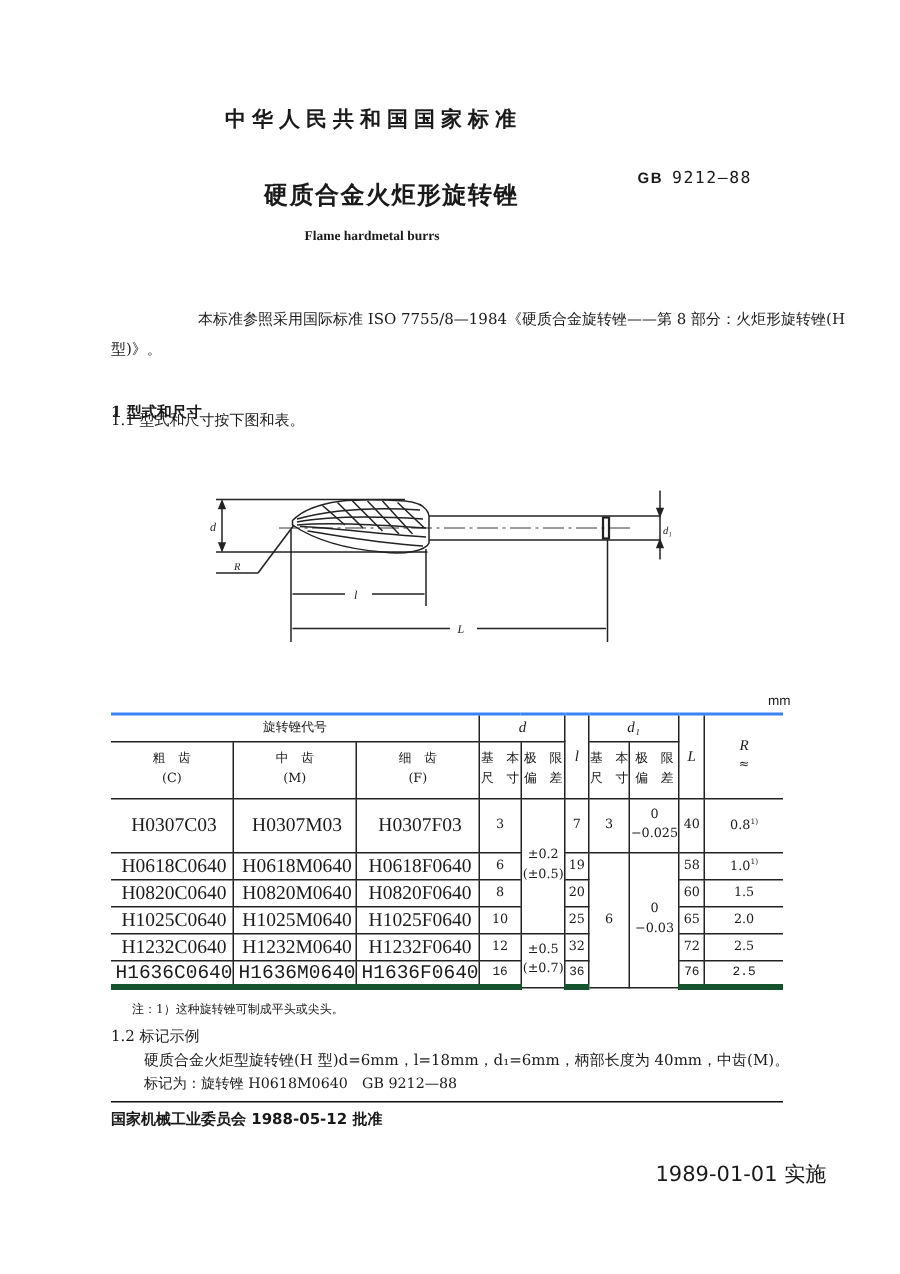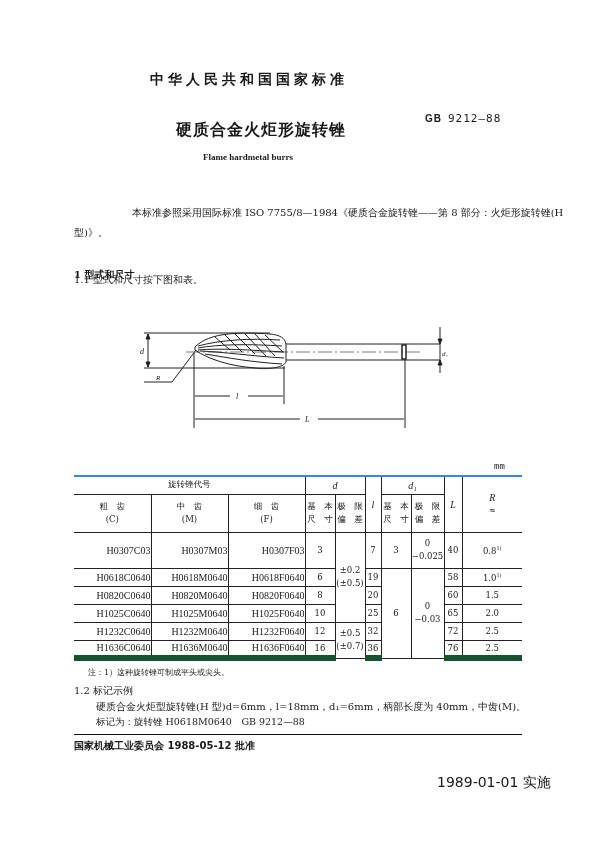--- a/index.html
+++ b/index.html
@@ -9,34 +9,34 @@
   .hdr-org { left:150px; top:71px; font-family:"DejaVu Sans", sans-serif; font-weight:bold; font-size:14px; letter-spacing:4px; }
   .std-no { left:425px; top:112px; font-family:"DejaVu Sans Mono", monospace; font-size:11px; letter-spacing:1px; }
   .std-no b { font-family:Liberation Sans, sans-serif; font-size:10px; margin-right:6px; }
   .title-cn { left:176px; top:120px; font-family:"DejaVu Sans", sans-serif; font-weight:bold; font-size:16px; letter-spacing:1px; }
   .title-en { left:203px; top:152px; font-family:"Liberation Serif", serif; font-weight:bold; font-size:9px; }
   .p { font-family:"DejaVu Serif", serif; font-size:10px; }
   .p1 { left:96px; top:206px;margin-left:36px; }
   .p1b { left:74px; top:226px; }
   .h1 { left:74px; top:248px; font-weight:bold;margin-top:20px; }
   .h11 { left:74px; top:273px; }
-  .unit { left:494px; top:462px; font-size:9px; font-family:Liberation Mono, monospace; }
+  .unit { left:512px; top:462px; font-size:9px; font-family:Liberation Sans, sans-serif; }
 
   
   .figure { left:120px; top:320px; width:320px; height:120px; }
 
   
   table.spec { position:absolute; left:74px; top:475px; width:448px; border-collapse:collapse;
                font-size:8.5px; font-family:"DejaVu Serif", serif; }
   table.spec td, table.spec th { border:1px solid #222; padding:0; text-align:center; font-weight:normal; }
   table.spec tr.top-border th { border-top:2px solid #3b82f6; }
-  table.spec tr.last td { border-bottom:6px solid #14532d; }
+  table.spec tr.last td { border-bottom:4px solid #14532d;font-family:Liberation Mono, monospace; }
   table.spec td:first-child, table.spec th:first-child { border-left:none; }
   table.spec td:last-child, table.spec th:last-child { border-right:none; }
-  table.spec td.code { text-align:right; padding-left:3px; font-family:"Liberation Serif", serif; font-size:10px; }
+  table.spec td.code { text-align:center; padding-left:3px; font-family:"Liberation Serif", serif; font-size:13px; }
   .stack { display:block; line-height:13px; }
   .ital { font-style:italic; font-family:"Liberation Serif", serif; font-size:10px; }
   .sup { font-size:5px; vertical-align:super; }
 
   .note { left:88px; top:667px; font-size:8px; }
   .h12 { left:74px; top:684px; font-size:10px; }
   .ex1 { left:96px; top:700px; font-size:10px; }
   .ex2 { left:96px; top:716px; font-size:9.5px; }
   .footline { left:74px; top:734px; width:448px; height:0; border-top:1.5px solid #111; }
   .foot-l { left:74px; top:739px; font-family:"DejaVu Sans", sans-serif; font-weight:bold; font-size:10px; }

